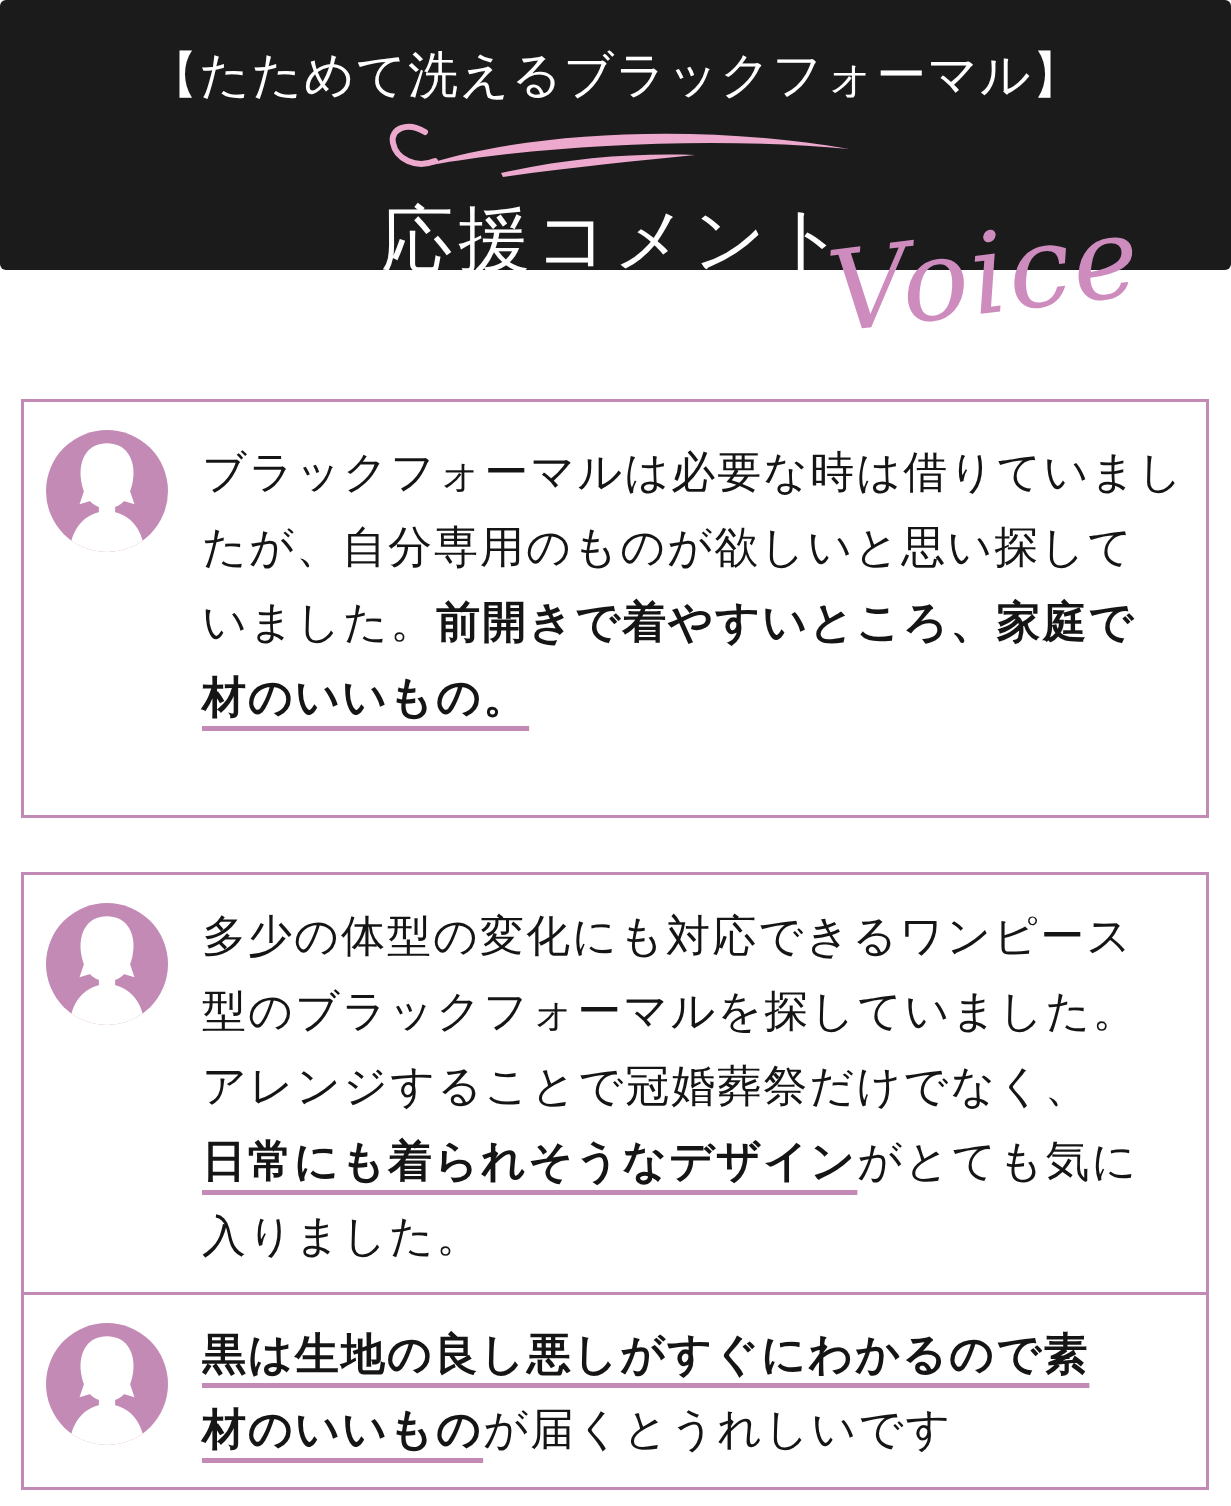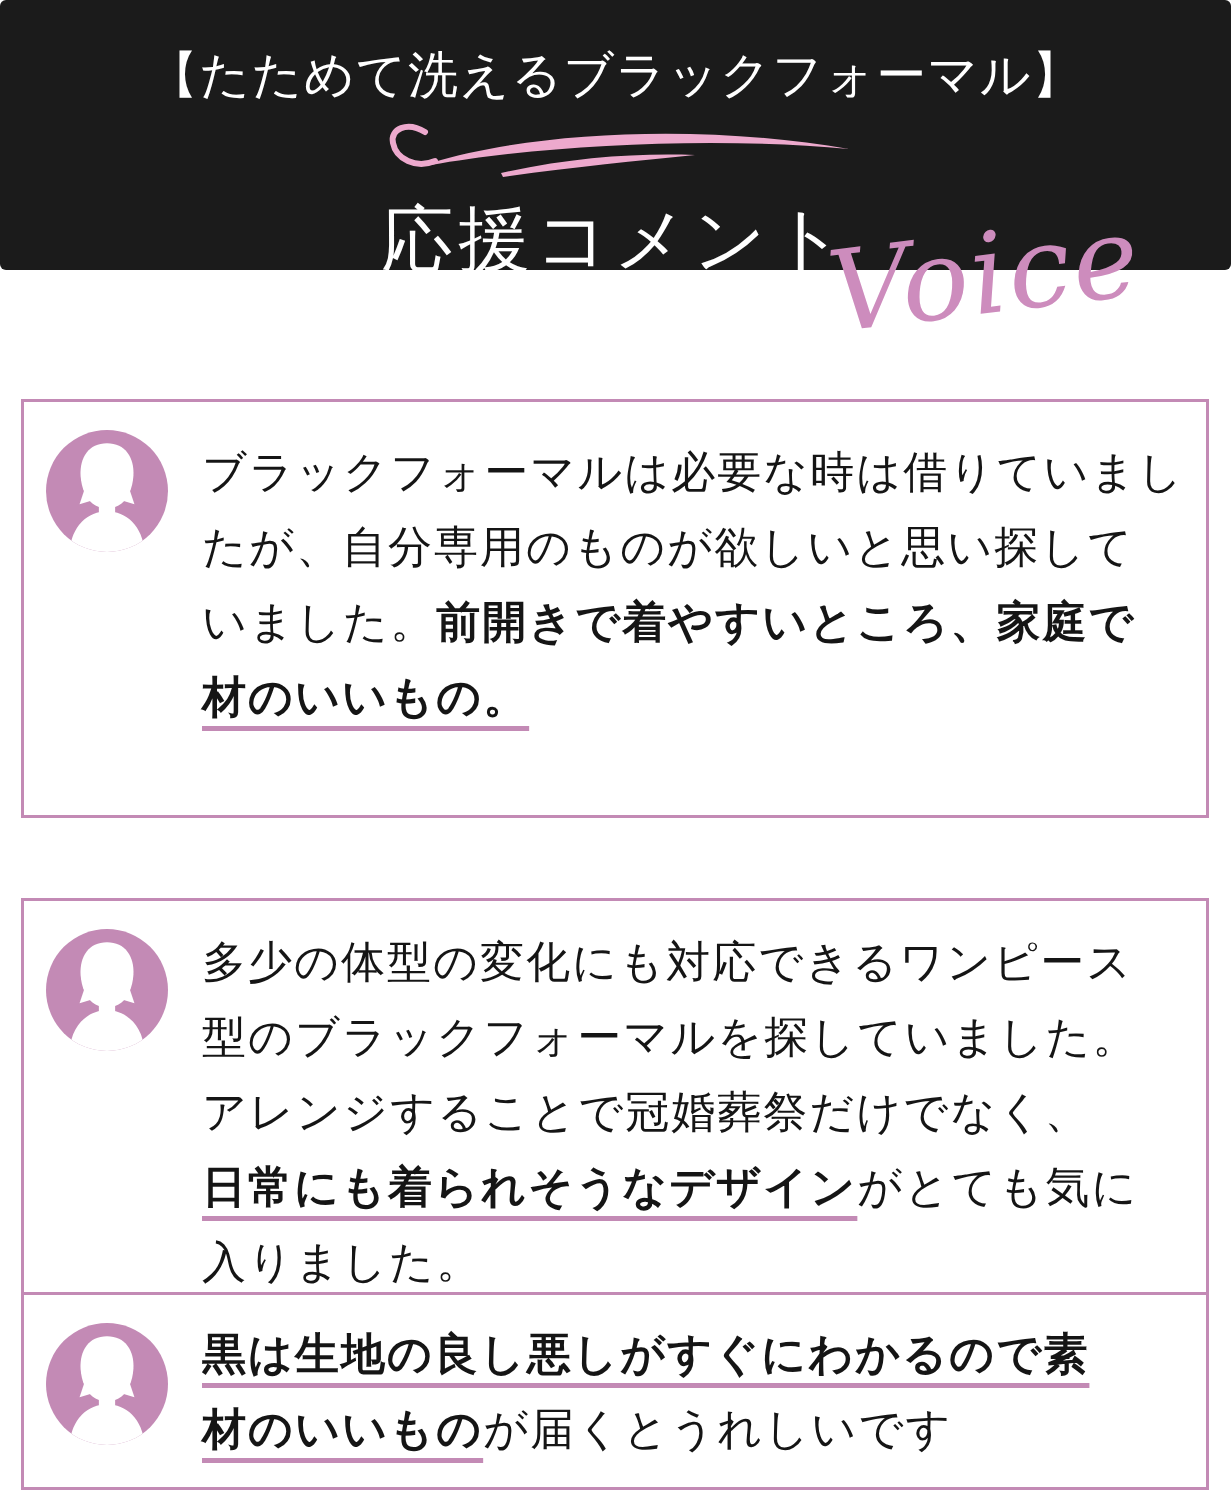--- a/index.html
+++ b/index.html
@@ -46,21 +46,21 @@
     font-size:112px;line-height:1;color:var(--voice);
     transform:rotate(-7deg);letter-spacing:2px;white-space:nowrap;
   }
 
   
   .card{
     position:absolute;left:21px;width:1188px;
     background:var(--card-bg);border:3px solid var(--accent);
   }
   .card.c0{top:399px;height:419px;}
-  .card.c1{top:898px;height:463px;padding-left:44px;}
+  .card.c1{top:872px;height:463px;padding-left:44px;}
   .card.c2{top:1292px;height:198px;padding-left:15px;}
   .avatar{
     position:absolute;left:22px;top:28px;width:122px;height:122px;display:block;
   }
   .avatar .bg{fill:var(--accent);}
   .avatar .fg{fill:#ffffff;}
   .card-text{position:absolute;left:178px;top:0;}
   .c0 .card-text{top:32px;}
   .c1 .card-text{top:23px;}
   .c2 .card-text{top:21px;}

